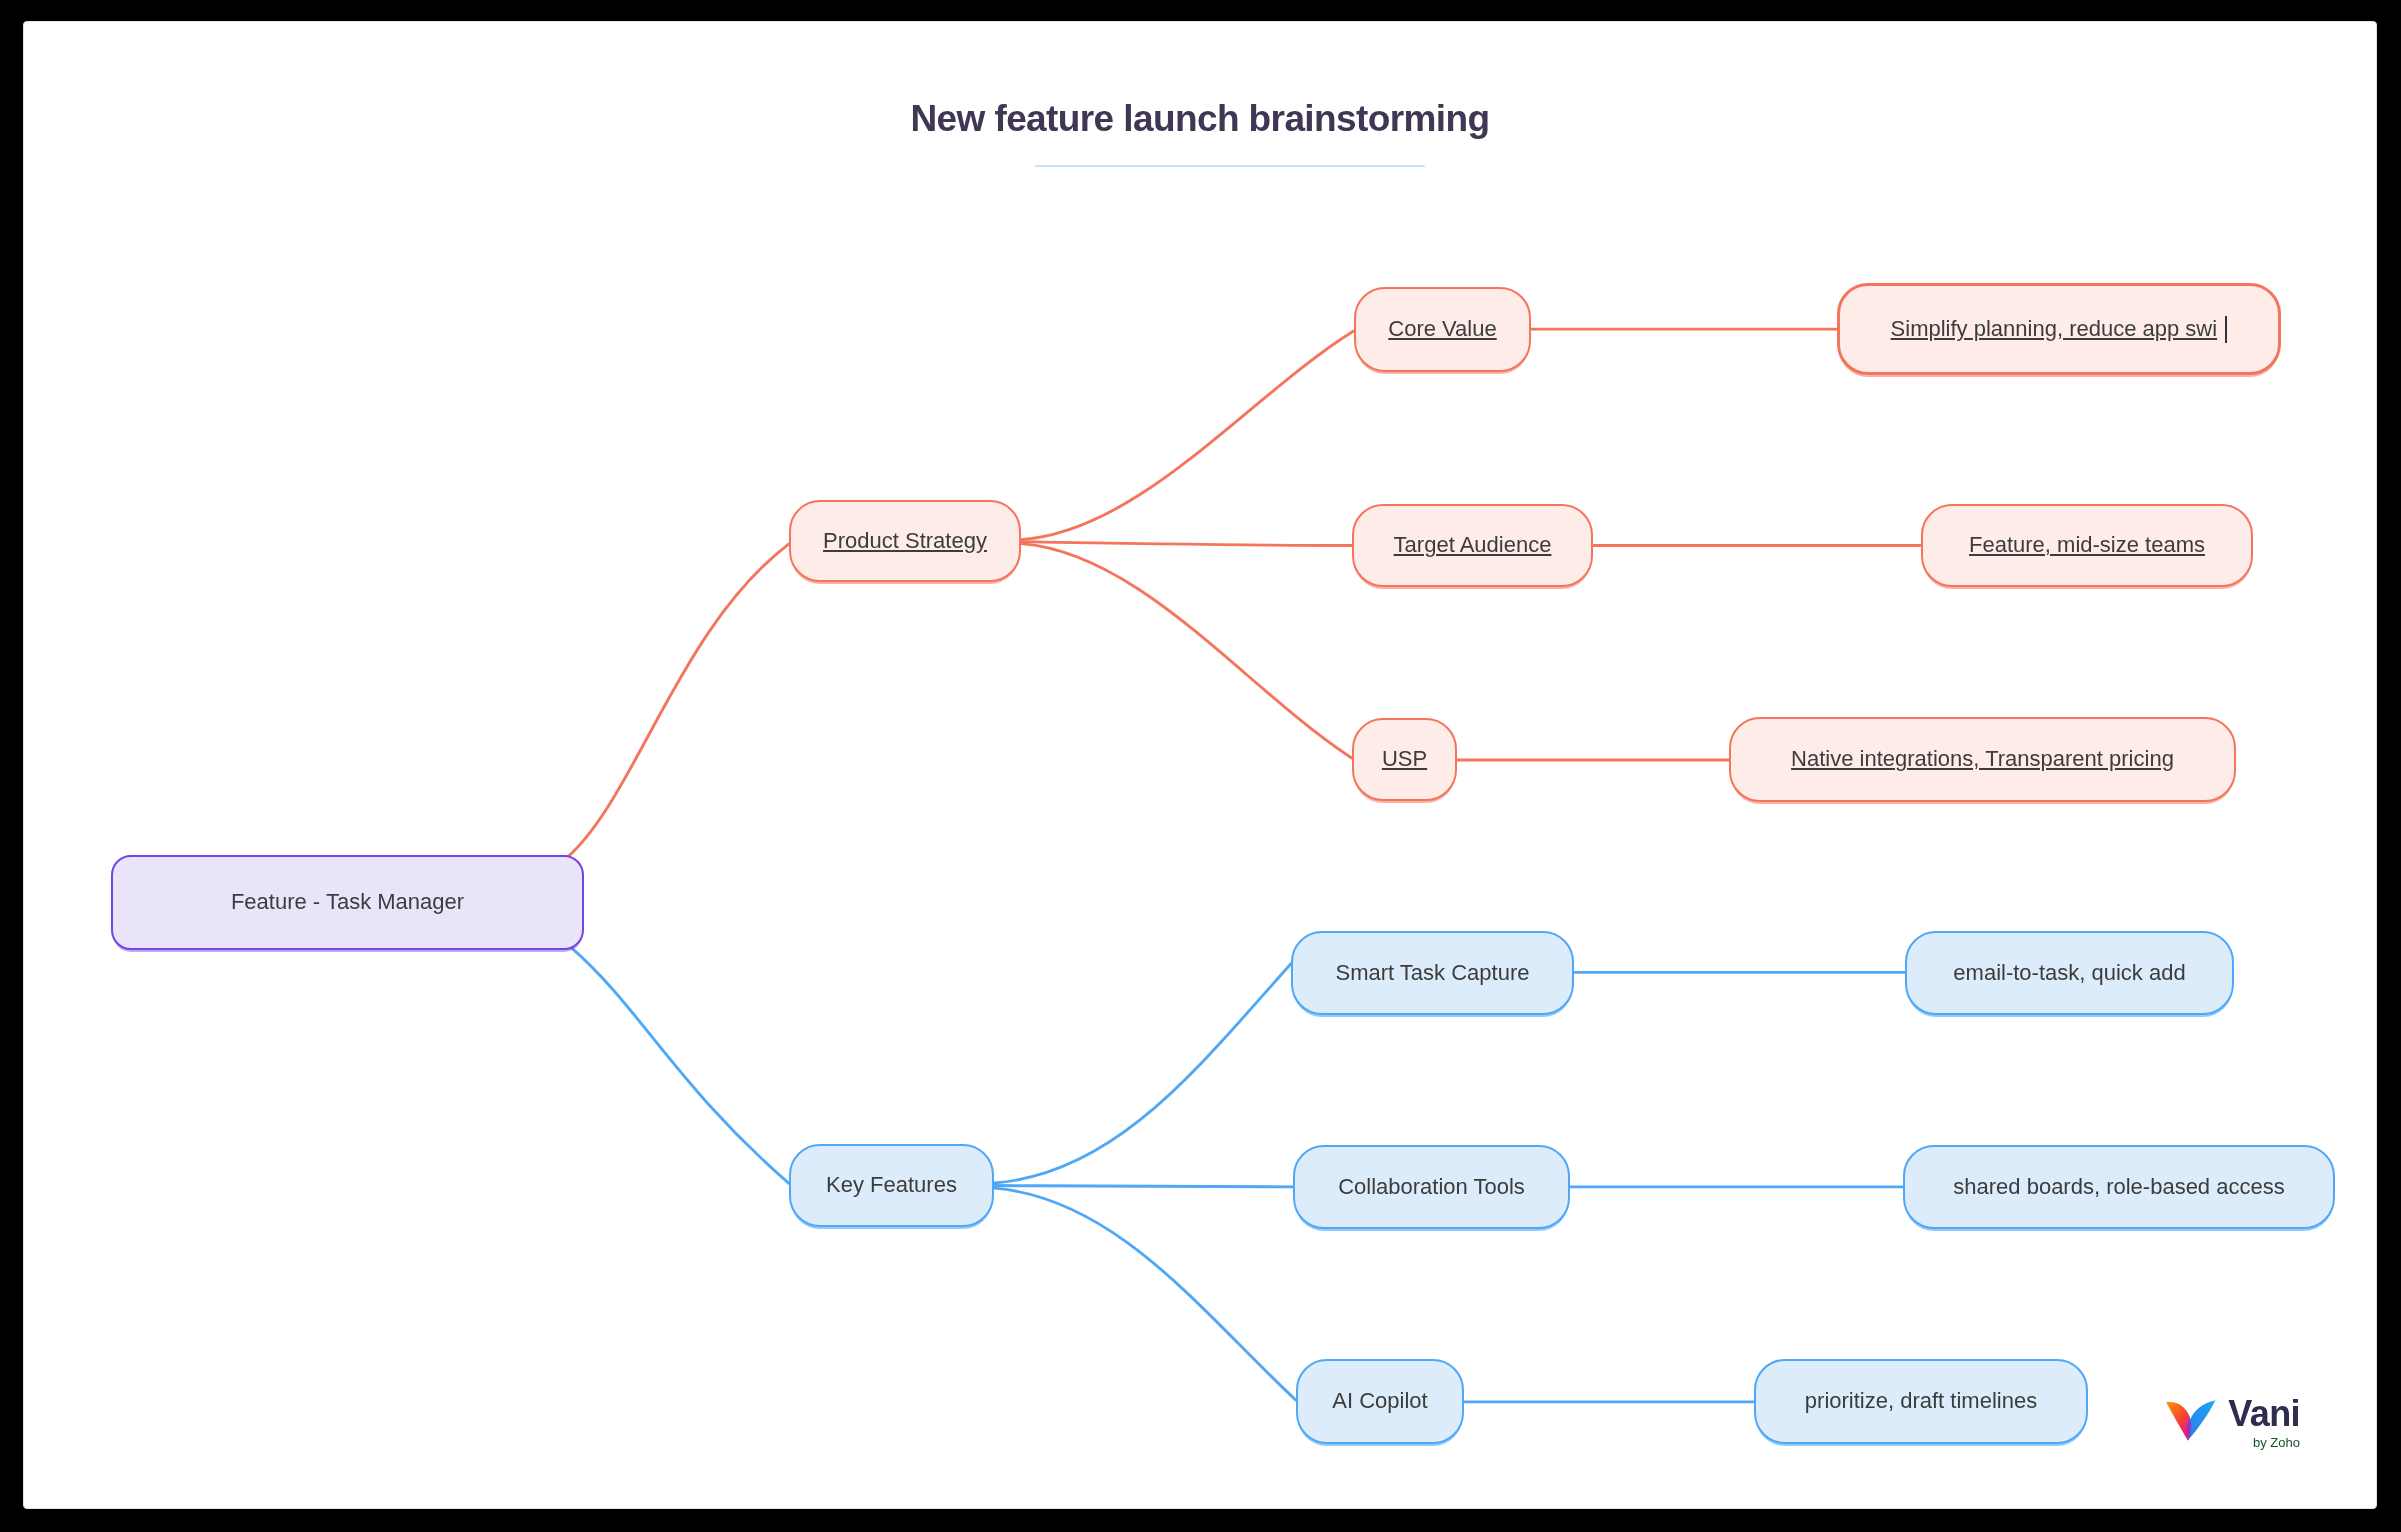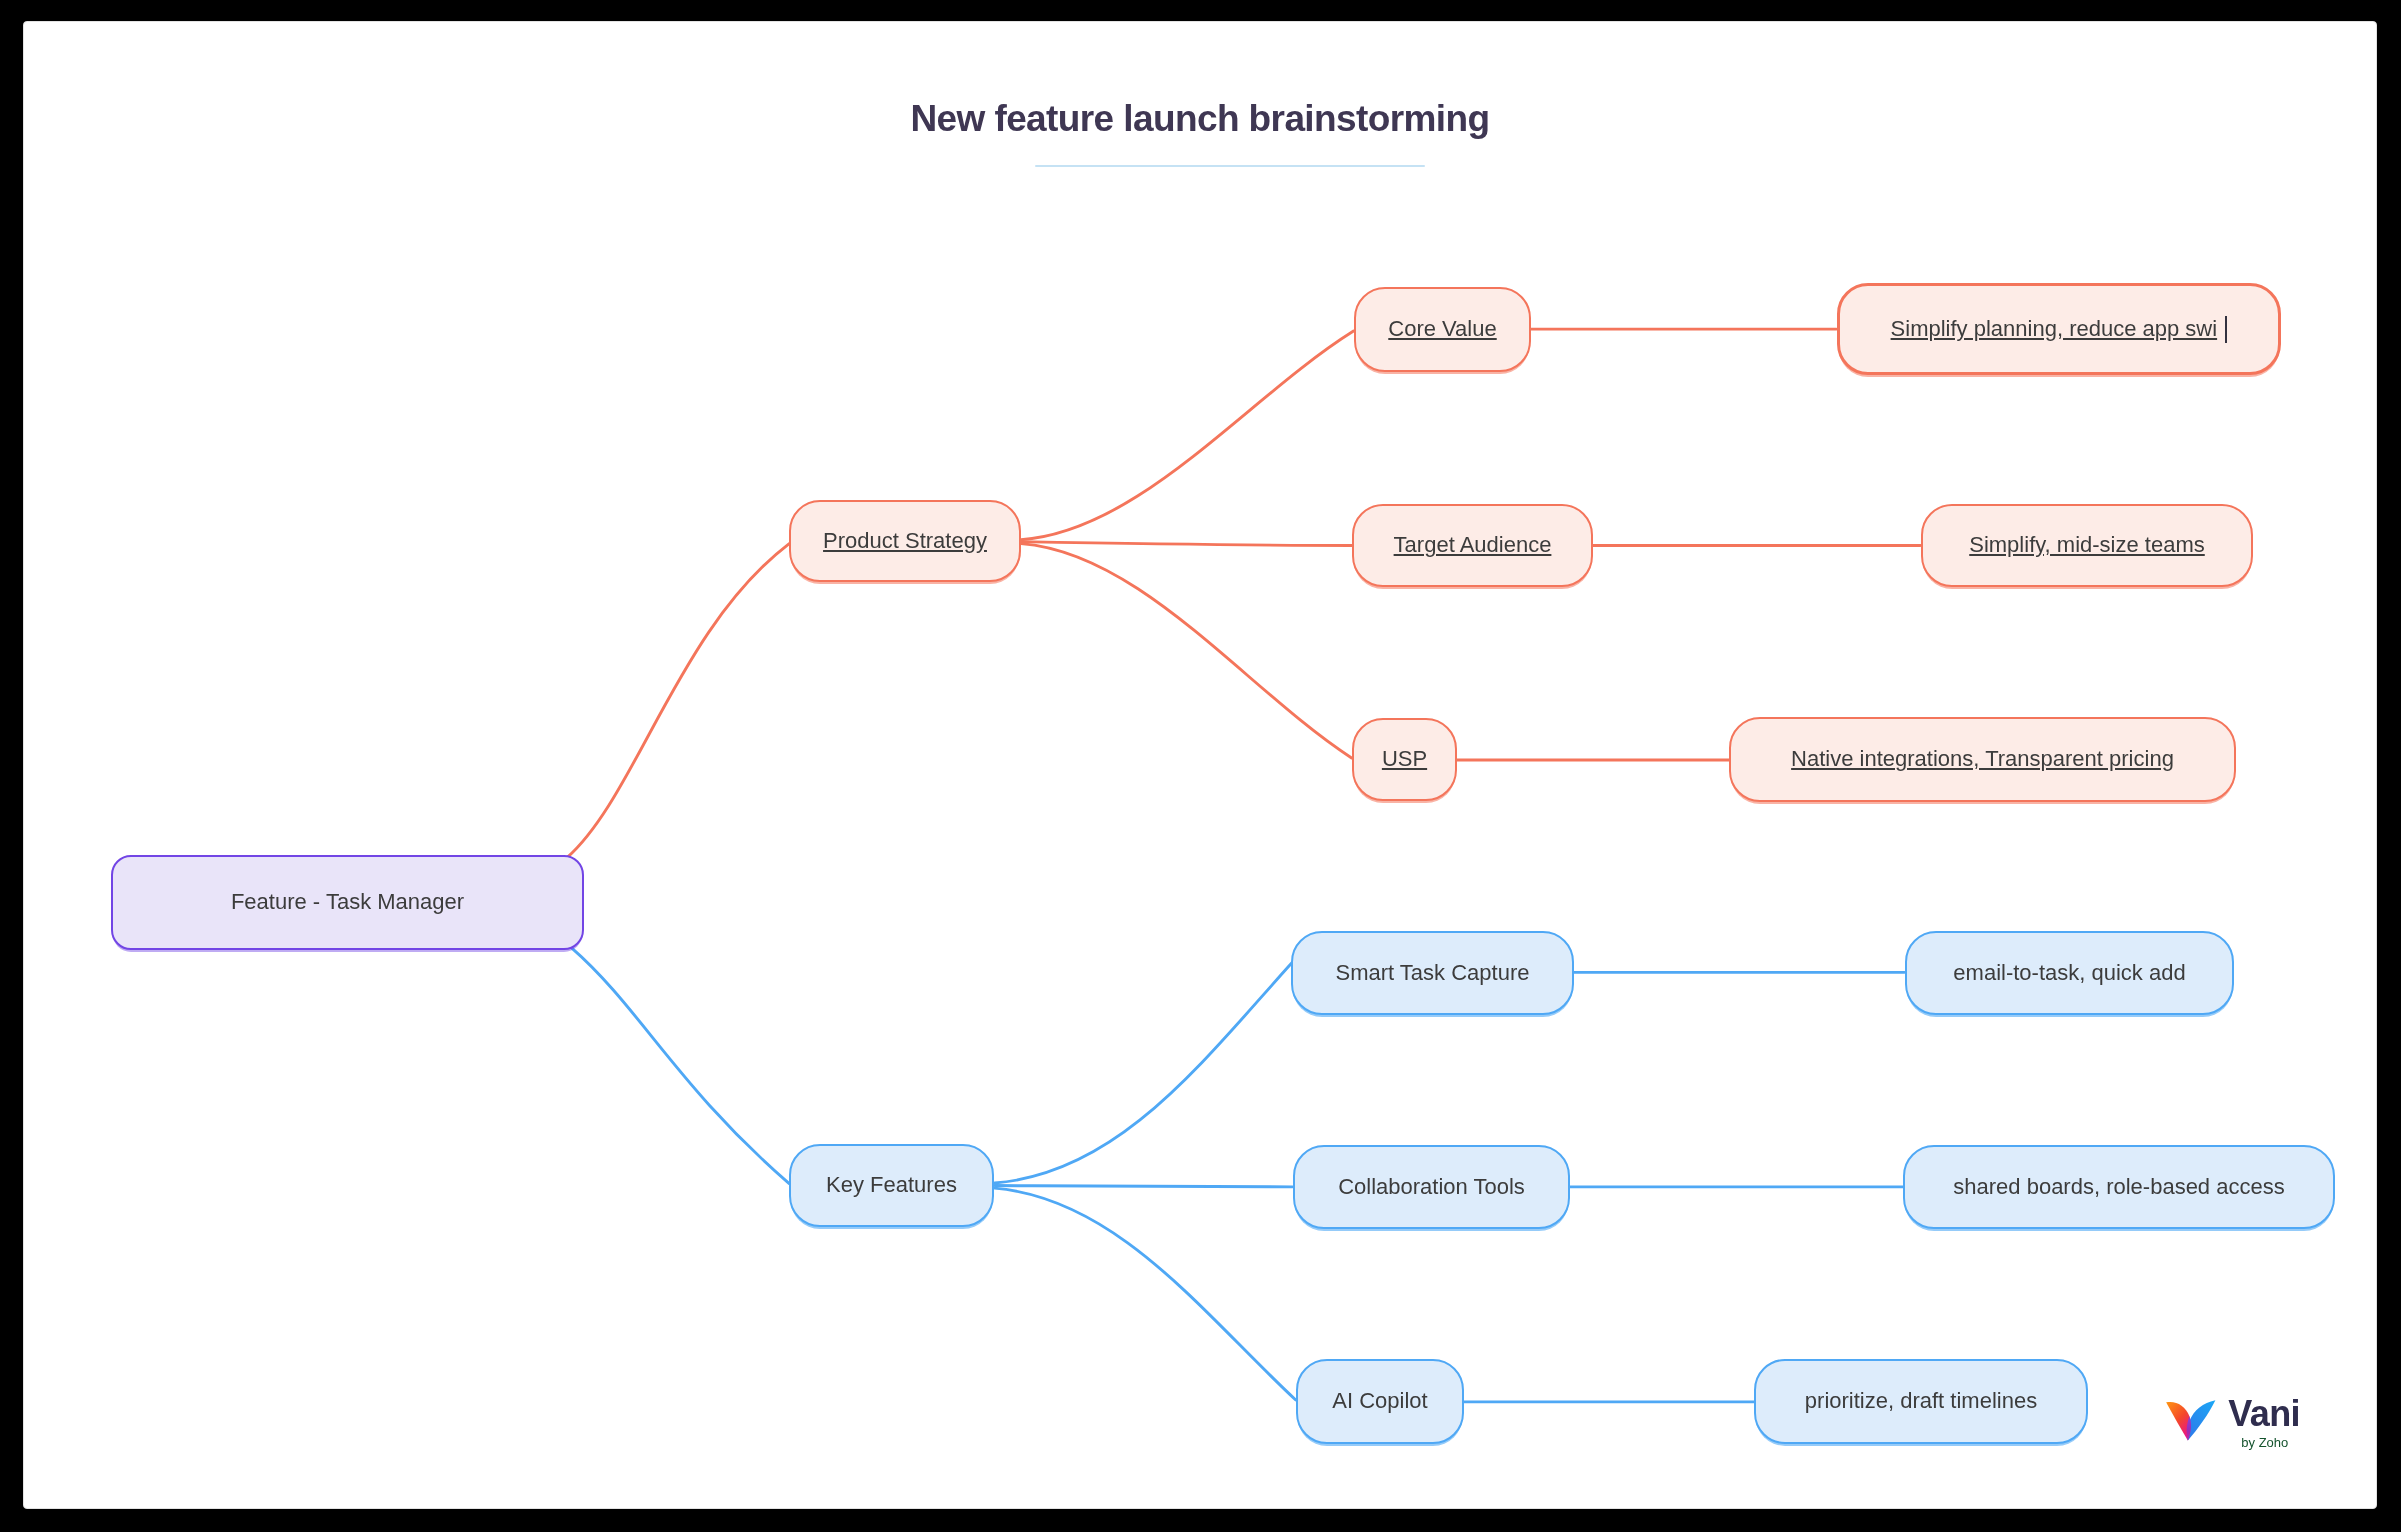--- a/index.html
+++ b/index.html
@@ -100,21 +100,21 @@
   .watermark {
     position: absolute;
     right: 76px; bottom: 59px;
     display: flex;
     align-items: center;
     gap: 11.6px;
   }
   .watermark .text-stack {
     display: flex;
     flex-direction: column;
-    align-items: center;
+    align-items: flex-end;
     line-height: 1;
   }
   .brand {
     font-size: 36px;
     font-weight: 700;
     color: #2F2D4E;
     letter-spacing: -0.6px;
   }
   .byline {
     font-size: 13px;
@@ -153,21 +153,21 @@
 
   <div id="n-root" class="node root">Feature - Task Manager</div>
 
   <div id="n-ps" class="node salmon">Product Strategy</div>
   <div id="n-core" class="node salmon">Core Value</div>
   <div id="n-simplify" class="node salmon editing">
     <span>Simplify planning, reduce app swi</span>
     <span class="caret"></span>
   </div>
   <div id="n-ta" class="node salmon">Target Audience</div>
-  <div id="n-startups" class="node salmon">Simplify, mid-size teams</div>
+  <div id="n-startups" class="node salmon">Feature, mid-size teams</div>
   <div id="n-usp" class="node salmon">USP</div>
   <div id="n-native" class="node salmon">Native integrations, Transparent pricing</div>
 
   <div id="n-kf" class="node blue">Key Features</div>
   <div id="n-stc" class="node blue">Smart Task Capture</div>
   <div id="n-email" class="node blue">email-to-task, quick add</div>
   <div id="n-ct" class="node blue">Collaboration Tools</div>
   <div id="n-shared" class="node blue">shared boards, role-based access</div>
   <div id="n-ai" class="node blue">AI Copilot</div>
   <div id="n-prioritize" class="node blue">prioritize, draft timelines</div>

